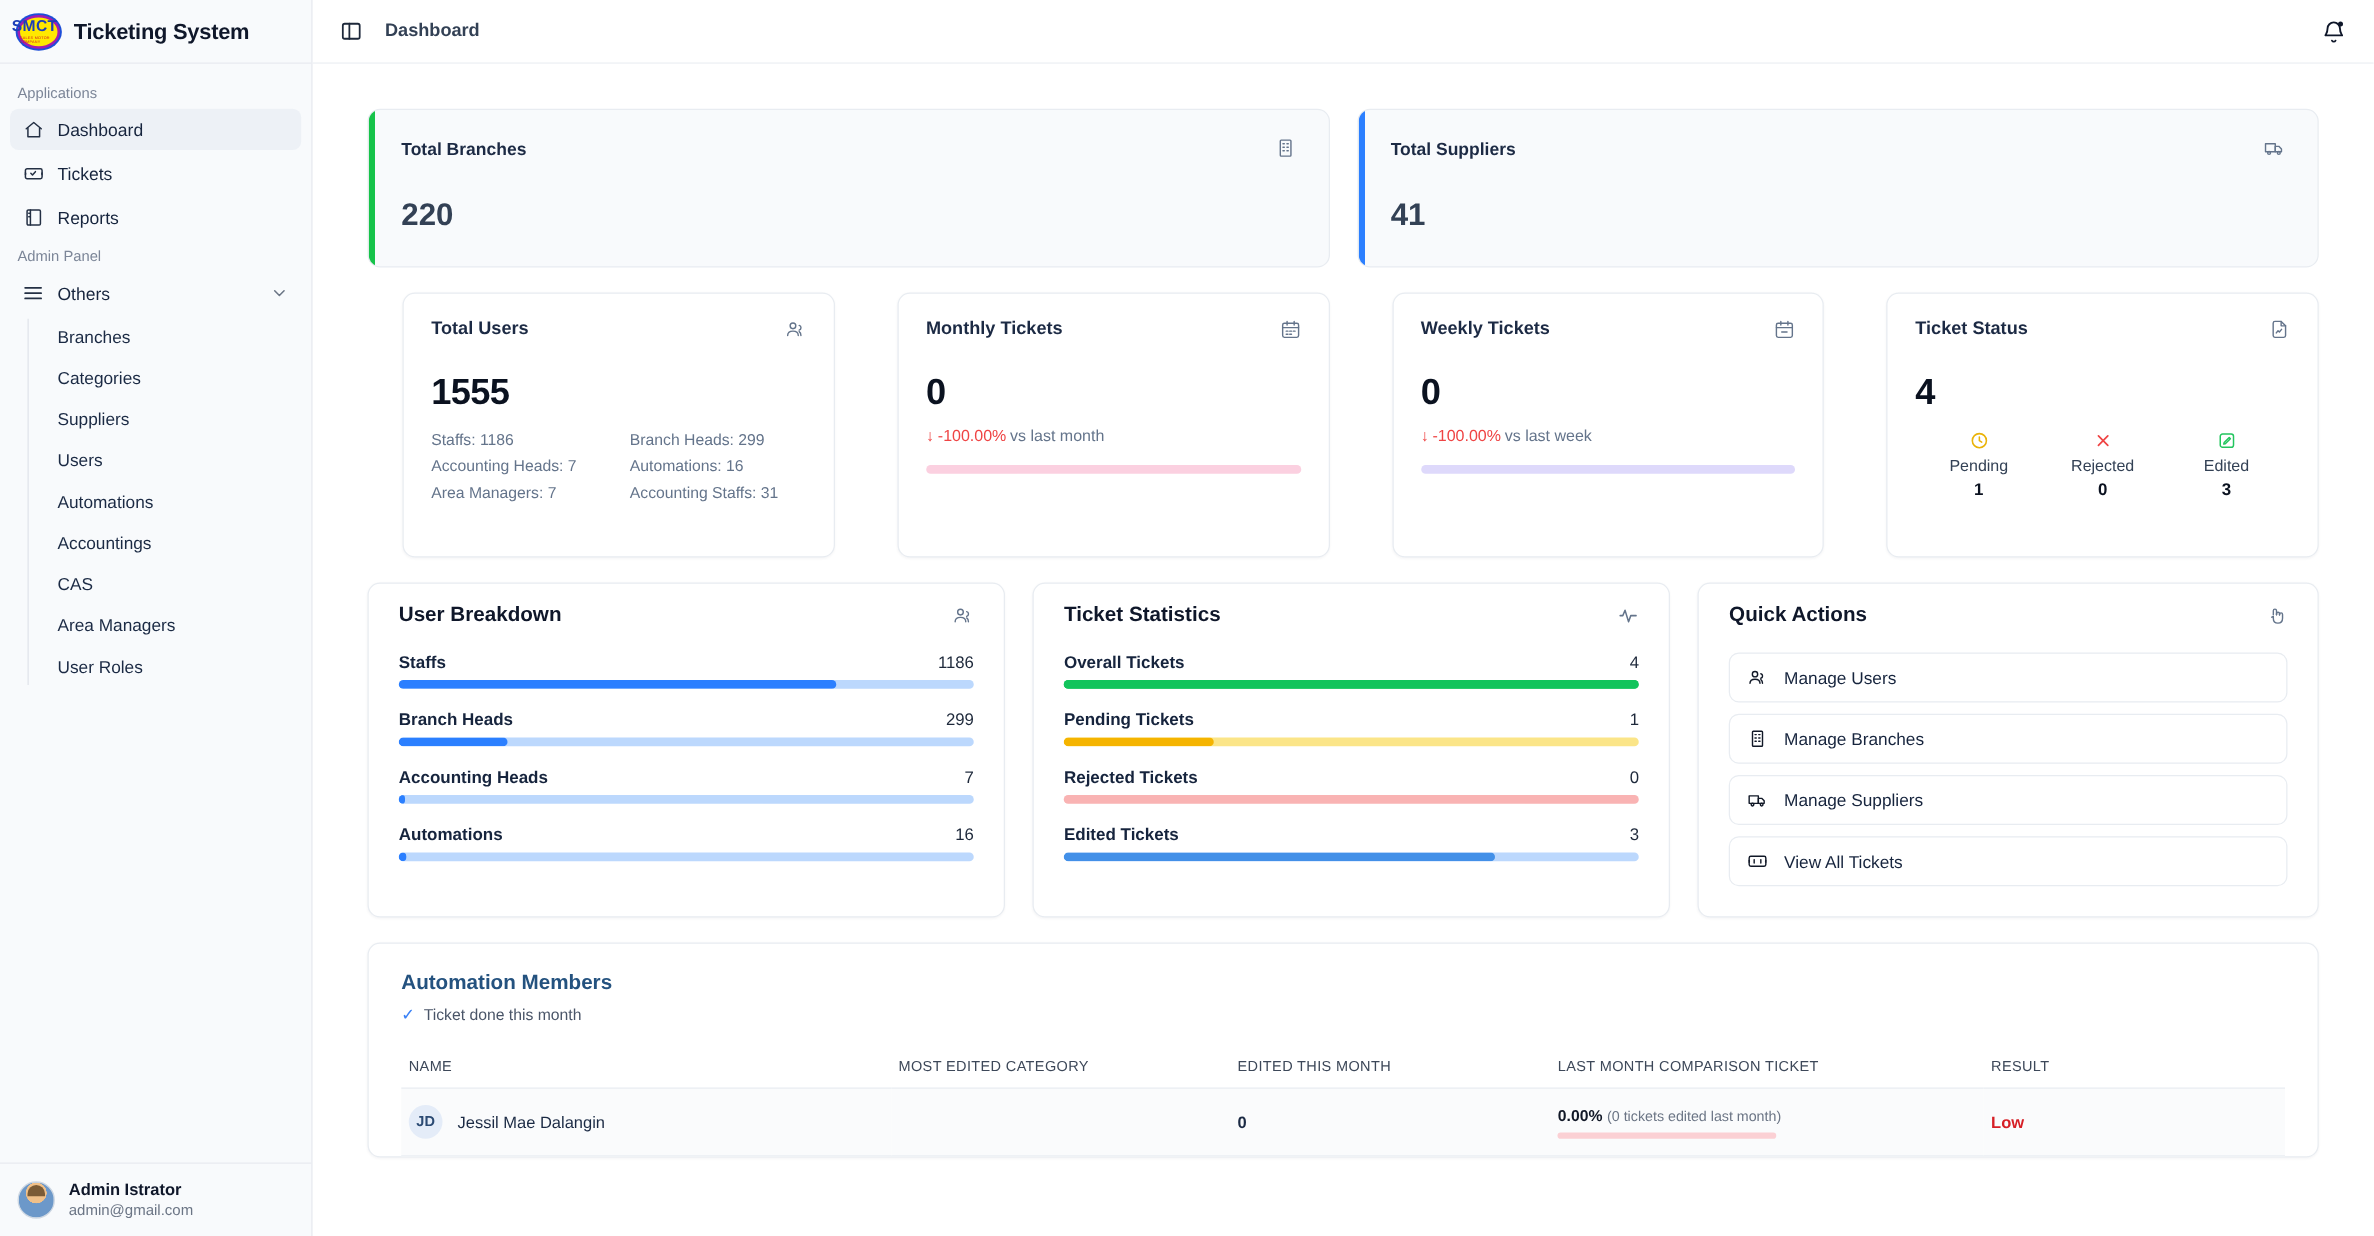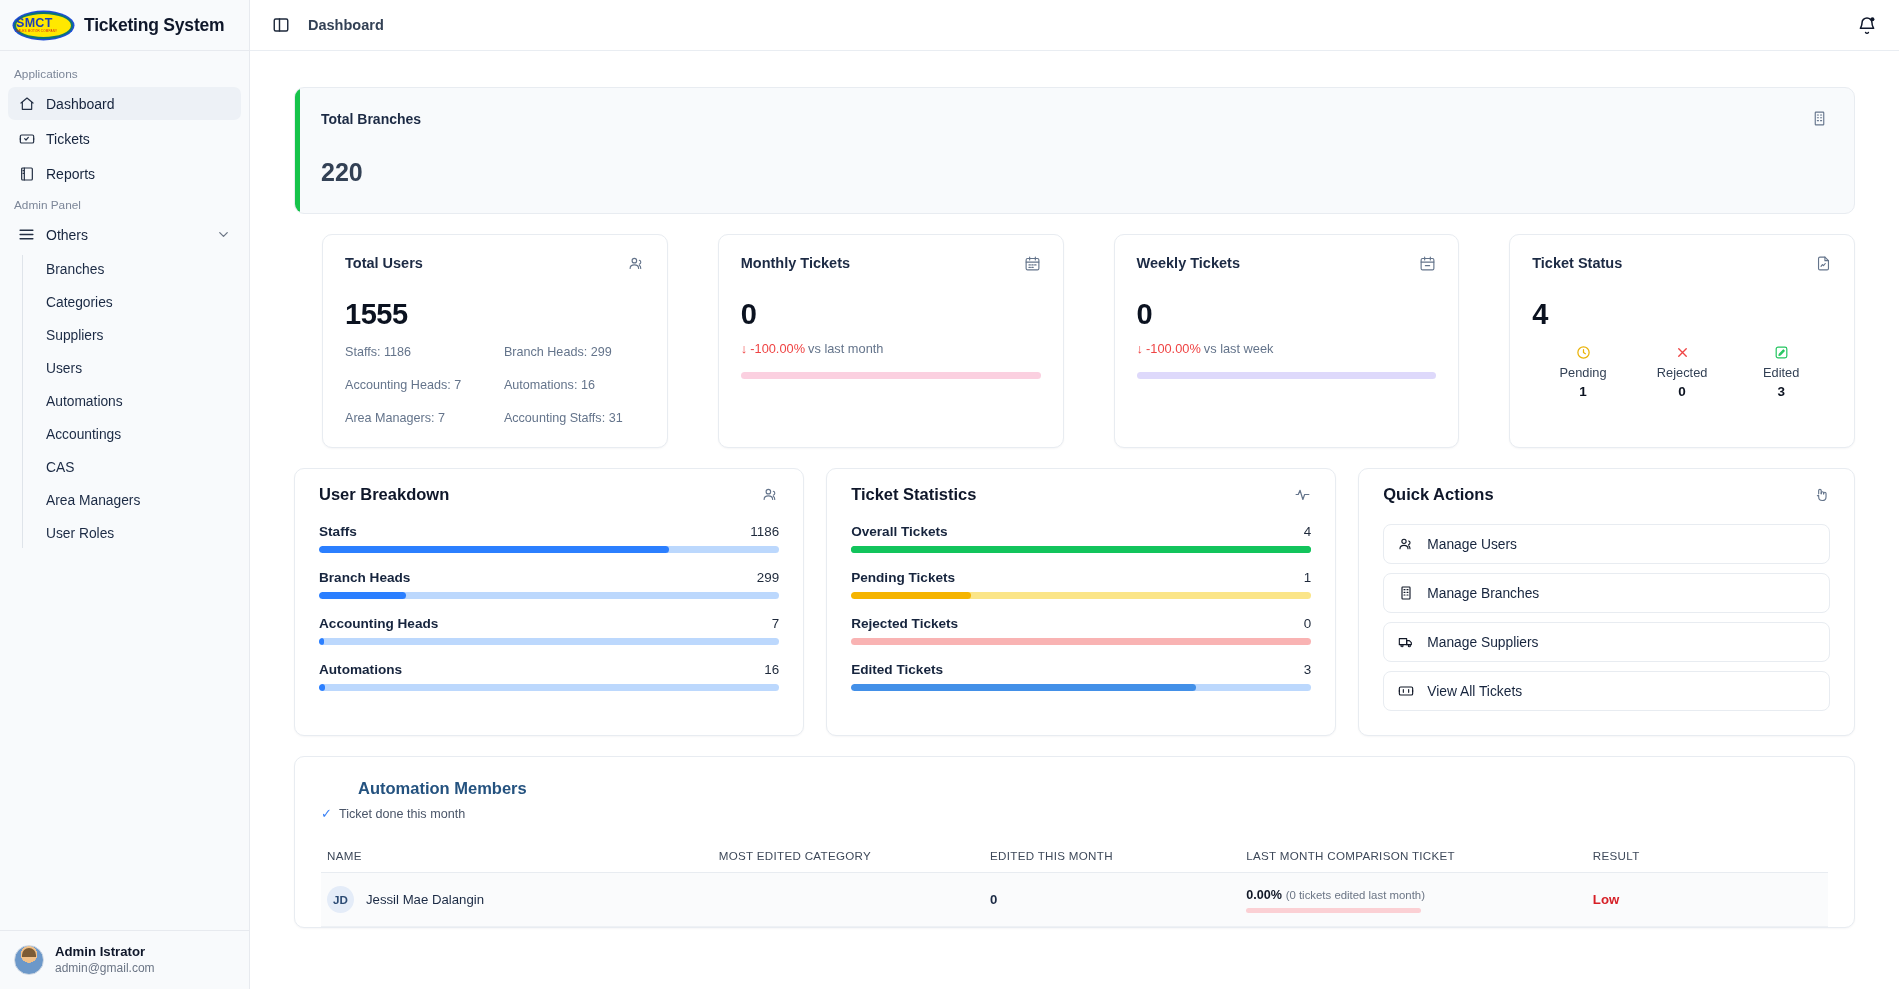--- a/index.html
+++ b/index.html
@@ -18,24 +18,24 @@
     background: #f8fafc;
     border-right: 1px solid #e7eaef;
     display: flex; flex-direction: column;
     position: relative;
   }
   .brand {
     height: 51px; display: flex; align-items: center; gap: 11px;
     padding: 0 14px; border-bottom: 1px solid #e7eaef;
   }
   .logo-ellipse {
-    width: 59px; height: 27px; border-radius: 50%;
-    background: #ffe800; border: 2px solid #0f766e;
+    width: 34px; height: 27px; border-radius: 50%;
+    background: #ffe800; border: 2px solid #a21caf;
     box-shadow: 0 0 0 1.5px #1d4ed8;
-    display: flex; align-items: flex-start; justify-content: center;
+    display: flex; align-items: flex-end; justify-content: center;
     flex-direction: column; line-height: 1;
   }
   .logo-ellipse .lt { font-size: 12.5px; font-weight: 700; color: #1d3fb8; letter-spacing: .3px; }
   .logo-ellipse .ls { font-size: 3px; color: #d21b1b; letter-spacing: .2px; margin-top: 1px; }
   .brand-title { font-size: 17.5px; font-weight: 600; color: #0f172a; letter-spacing: -.2px; }
 
   .nav { padding: 10px 0 0 0; flex: 1; overflow: hidden; }
   .nav-section {
     font-size: 11.8px; color: #7c8698; padding: 6px 14px 4px 14px; font-weight: 400;
   }
@@ -106,21 +106,21 @@
   .hero-label { font-size: 14px; font-weight: 600; color: #1c2a44; }
   .hero-value { font-size: 25px; font-weight: 700; color: #334155; margin-top: 31px; }
   .card-ic { color: #64748b; display: flex; }
 
   .stat { flex: 1; padding: 20px 22px 22px 22px; min-height: 212px; margin-left: 28px; }
   .stat-head { display: flex; align-items: flex-start; justify-content: space-between; }
   .stat-label { font-size: 14.5px; font-weight: 600; color: #1c2a44; }
   .stat-value { font-size: 29px; font-weight: 700; color: #0b1220; margin-top: 26px; letter-spacing: -.5px; }
 
   .mini-grid {
-    display: grid; grid-template-columns: 1fr 1fr; gap: 19px 18px; margin-top: 14px;
+    display: grid; grid-template-columns: 1fr 1fr; gap: 7px 18px; margin-top: 14px;
   }
   .mini { font-size: 12.6px; color: #64748b; }
 
   .delta { display: flex; align-items: center; gap: 3px; margin-top: 10px; font-size: 12.8px; color: #64748b; }
   .delta .arrow { color: #ef4444; font-size: 13px; }
   .delta .pct { color: #ef4444; }
   .track { height: 7px; border-radius: 5px; margin-top: 16px; }
   .track.pink { background: #fbd0e0; }
   .track.violet { background: #ded9fb; }
 
@@ -144,21 +144,21 @@
 
   .qa-list { display: flex; flex-direction: column; gap: 9px; }
   .qa-item {
     display: flex; align-items: center; gap: 13px;
     border: 1px solid #e8ecf1; border-radius: 8px; padding: 11px 14px;
     font-size: 13.8px; color: #16243d; cursor: pointer; background: #fff;
   }
   .qa-item .qic { display: flex; color: #111827; }
 
   .table-card { padding: 22px 26px 0 26px; }
-  .tbl-title { font-size: 16.5px; font-weight: 600; color: #24527f; margin-left: 37px; }
+  .tbl-title { font-size: 16.5px; font-weight: 600; color: #24527f; }
   .tbl-sub { display: flex; align-items: center; gap: 7px; margin-top: 8px; font-size: 12.6px; color: #4a5568; }
   .tbl-sub .chk { color: #3b82f6; font-size: 13px; }
   table { width: 100%; border-collapse: collapse; margin-top: 18px; table-layout: fixed; }
   th {
     text-align: left; font-size: 11.6px; font-weight: 400; color: #3d4859;
     letter-spacing: .3px; padding: 10px 6px; border-bottom: 1px solid #e8ecf1;
   }
   td { padding: 13px 6px; font-size: 13.2px; color: #1b2a44; vertical-align: middle; }
   tbody tr { border-bottom: 1px solid #eef1f5; }
   tbody tr.alt { background: #fafbfc; }
@@ -291,20 +291,34 @@
           <div class="hero-head">
             <span class="hero-label">Total Branches</span>
             <span class="card-ic">
               <svg width="17" height="17" viewBox="0 0 24 24" fill="none" stroke="currentColor" stroke-width="1.6" stroke-linecap="round" stroke-linejoin="round">
                   <rect x="6" y="3" width="12" height="18" rx="1"></rect>
                   <path d="M9 7h1.5M13.5 7H15M9 11h1.5M13.5 11H15M9 15h1.5M13.5 15H15"></path>
                 </svg>
             </span>
           </div>
           <div class="hero-value">220</div>
+        </div>
+        <div class="hero blue">
+          <div class="hero-head">
+            <span class="hero-label">Total Suppliers</span>
+            <span class="card-ic">
+              <svg width="17" height="17" viewBox="0 0 24 24" fill="none" stroke="currentColor" stroke-width="1.6" stroke-linecap="round" stroke-linejoin="round">
+                  <path d="M2 7h11v9H2z"></path>
+                  <path d="M13 10h4l3 3v3h-7z"></path>
+                  <circle cx="6" cy="17.5" r="1.6"></circle>
+                  <circle cx="17" cy="17.5" r="1.6"></circle>
+                </svg>
+            </span>
+          </div>
+          <div class="hero-value">41</div>
         </div>
       </div>
 
       <div class="row">
 
         <div class="card stat">
           <div class="stat-head">
             <span class="stat-label">Total Users</span>
             <span class="card-ic">
               <svg width="17" height="17" viewBox="0 0 24 24" fill="none" stroke="currentColor" stroke-width="1.6" stroke-linecap="round" stroke-linejoin="round">

